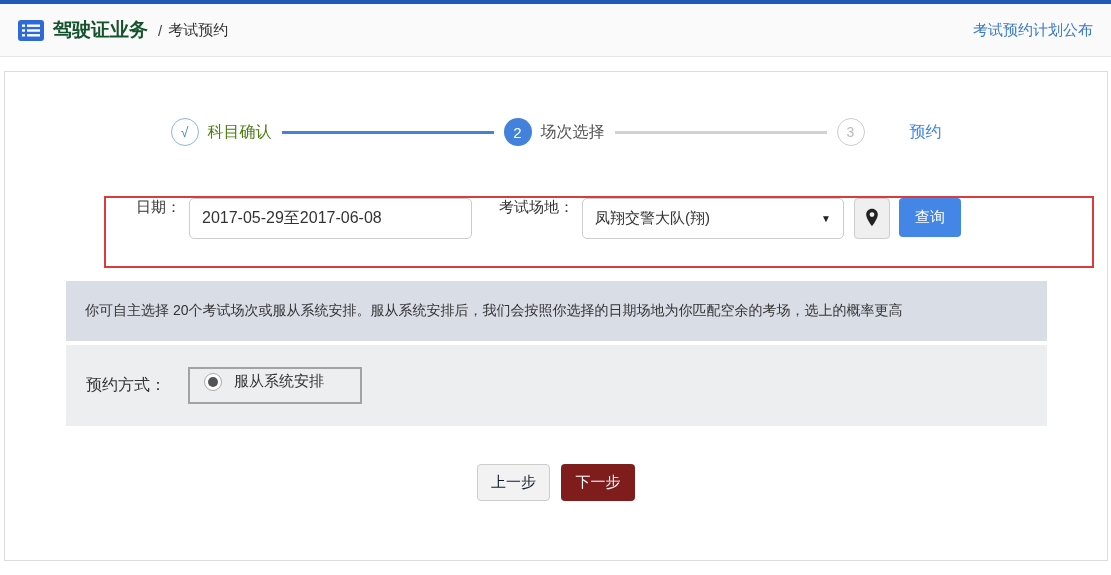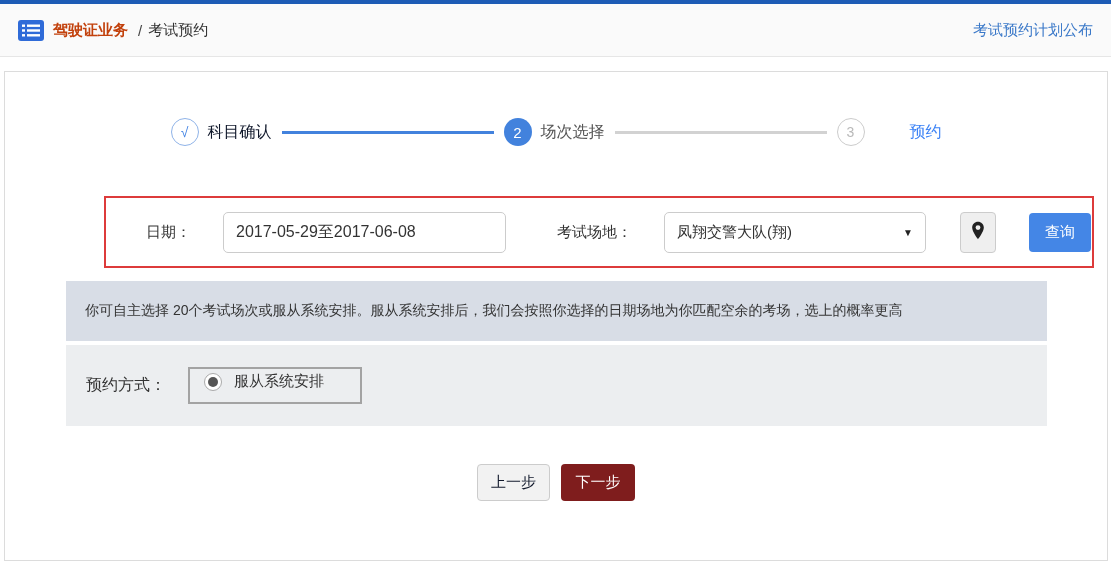--- a/index.html
+++ b/index.html
@@ -1,44 +1,44 @@
 <!DOCTYPE html>
 <html><head>
 <meta charset="utf-8">
 <style>
   * { margin: 0; padding: 0; box-sizing: border-box; }
   html, body { width: 1111px; height: 575px; background: #fff; font-family: "Liberation Sans", "DejaVu Sans", sans-serif; }
   .top-line { height: 4px; background: #1d5bb5; }
   .header { height: 53px; background: #fafafa; border-bottom: 1px solid #e6e6e6; display: flex; align-items: center; justify-content: space-between; padding: 0 18px; }
   .header-left { display: flex; align-items: center; }
   .hdr-icon { width: 26px; height: 21px; margin-right: 9px; display: inline-block; }
-  .hdr-title { color: #c2410c; font-size: 15px; font-weight: bold; }
+  .hdr-title { color: #14532d; font-size: 19px; font-weight: bold; }
   .hdr-sep { color: #444; font-size: 15px; margin: 0 6px 0 10px; }
   .hdr-sub { color: #333; font-size: 15px; }
   .hdr-link { color: #3a78c8; font-size: 15px; text-decoration: none; cursor: pointer; }
 
   .card { margin: 14px 3px 0 4px; width: 1104px; height: 490px; background: #fff; border: 1px solid #dcdcdc; position: relative; }
 
   
   .stepper { display: flex; align-items: center; justify-content: center; padding-top: 46px; }
   .step { display: flex; align-items: center; }
   .step-circle { width: 28px; height: 28px; border-radius: 50%; display: flex; align-items: center; justify-content: center; font-size: 14px; margin-right: 9px; }
   .step-done .step-circle { border: 1px solid #8fb3e8; color: #4585e4; background: #fff; }
   .step-active .step-circle { background: #4282dd; color: #fff; font-size: 15px; }
   .step-pending .step-circle { border: 1px solid #ccc; color: #b9b9b9; background: #fff; }
   .step-label { font-size: 16px; }
-  .step-done .step-label { color: #0f172a; }
+  .step-done .step-label { color: #4d7c0f; }
   .step-active .step-label { color: #555; }
   .step-pending .step-label { color: #3b82f6; margin-left: 36px; }
   .connector { width: 212px; height: 3px; margin: 0 10px; }
   .connector.blue { background: #4282dd; }
   .connector.gray { background: #d2d2d2; }
 
   
-  .query-box { margin: 50px 0 0 99px; width: 990px; height: 72px; border: 2px solid #dd3b3b; display: flex; align-items: center; padding-left: 40px; background: #fff; gap: 24px; }
+  .query-box { margin: 50px 0 0 99px; width: 990px; height: 72px; border: 2px solid #dd3b3b; display: flex; align-items: flex-start; padding-left: 30px; background: #fff; }
   .field-label { font-size: 15px; color: #333; margin-right: 8px; white-space: nowrap; }
   .date-input { width: 283px; height: 41px; border: 1px solid #ccc; border-radius: 5px; font-size: 16px; color: #333; padding: 0 12px; font-family: "Liberation Sans", "DejaVu Sans", sans-serif; outline: none; background: #fff; }
   .venue-label { margin-left: 27px; }
   .select-box { width: 262px; height: 41px; border: 1px solid #ccc; border-radius: 5px; background: #fff; display: flex; align-items: center; justify-content: space-between; padding: 0 12px; cursor: pointer; }
   .select-value { font-size: 15px; color: #333; }
   .select-arrow { font-size: 10px; color: #222; }
   .loc-btn { width: 36px; height: 41px; margin-left: 10px; border: 1px solid #ccc; border-radius: 4px; background: #efefef; display: flex; align-items: center; justify-content: center; cursor: pointer; }
   .search-btn { width: 62px; height: 39px; margin-left: 9px; border: none; border-radius: 4px; background: #4486e6; color: #fff; font-size: 15px; cursor: pointer; font-family: Liberation Serif, serif; }
 
   

